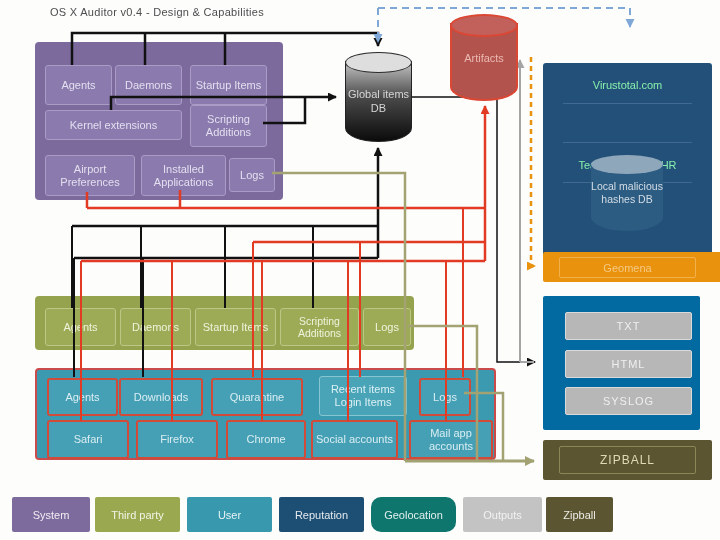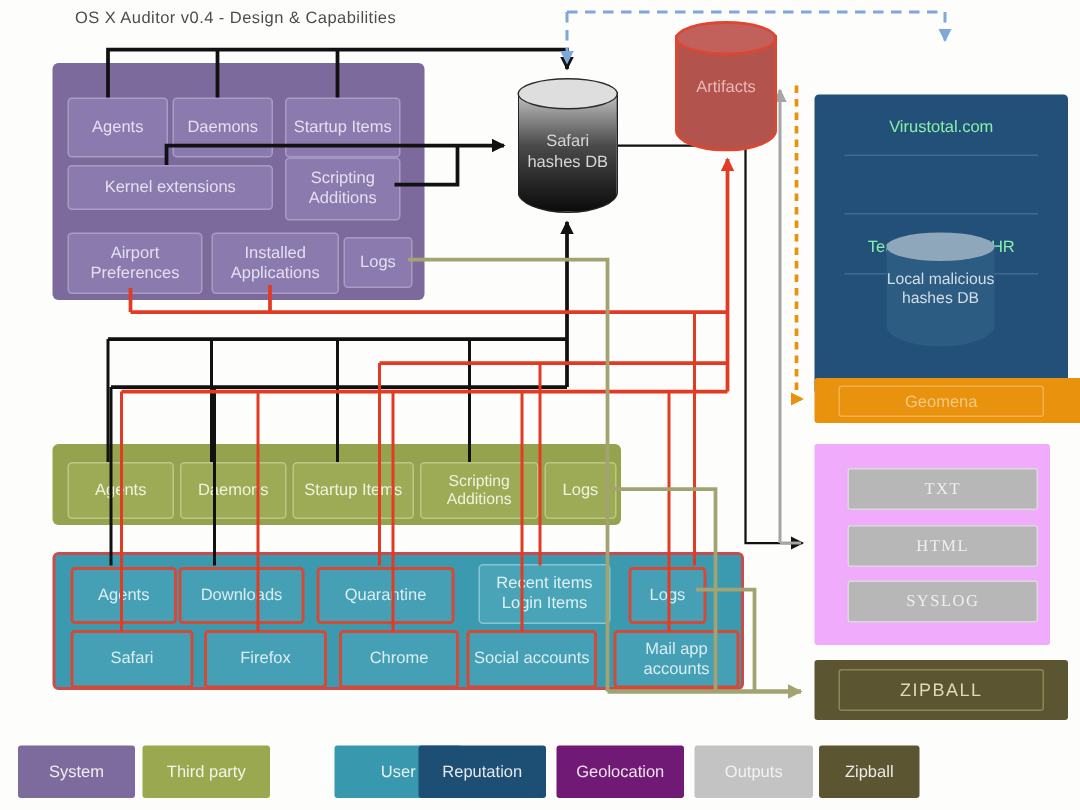--- a/index.html
+++ b/index.html
@@ -35,33 +35,33 @@
   #cyl-local .bodyp{background:#2c5c82;}
   #cyl-local .topel{background:#8fa7bb;}
   #cyl-local .lbl{color:#d3dde6;font-size:10.5px;}
   
   .rep-box{left:543px;top:33px;width:169px;height:200px;background:#235078;border-radius:3px;color:#86efac;margin-top:30px;}
   .rep-text{position:absolute;left:0;right:0;text-align:center;font-size:11px;}
   .rep-div{position:absolute;left:20px;right:20px;border-top:1px solid #477098;opacity:.8;}
   .geo-box{left:543px;top:252px;width:195px;height:30px;background:#e8920e;border-radius:2px;}
   .geo-inner{position:absolute;left:16px;top:5px;width:135px;height:19px;border:1px solid #f3b14c;
              display:flex;align-items:center;justify-content:center;color:#f6c983;font-size:11px;border-radius:2px;}
-  .out-box{left:543px;top:296px;width:157px;height:134px;background:#f0abfc;border-radius:2px;font-family:Liberation Serif, serif;}
+  .out-box{left:543px;top:296px;width:157px;height:134px;background:#0369a1;border-radius:2px;}
   .out-item{position:absolute;left:22px;width:125px;height:26px;background:#b7b7b7;border:1px solid #dadada;
             display:flex;align-items:center;justify-content:center;color:#efefef;font-size:11px;
             letter-spacing:1px;border-radius:2px;}
   .zip-box{left:543px;top:440px;width:169px;height:40px;background:#5b5631;border-radius:2px;}
   .zip-inner{position:absolute;left:16px;top:6px;width:135px;height:26px;border:1px solid #8c8657;
              display:flex;align-items:center;justify-content:center;color:#ded9b6;font-size:12px;
              letter-spacing:1px;border-radius:2px;}
   
   .lg{position:absolute;top:497px;height:35px;display:flex;align-items:center;justify-content:center;
       font-size:11px;color:rgba(255,255,255,.88);border-radius:2px;}
-  .lg0{background:#7e6b9d;} .lg1{background:#9aa94f;} .lg2{background:#3899ae;margin-left:36px;}
-  .lg3{background:#1d4e74;} .lg4{background:#701a75;} .lg5{background:#c3c3c3;color:#f2f2f2;}
+  .lg0{background:#7e6b9d;} .lg1{background:#9aa94f;} .lg2{background:#3899ae;}
+  .lg3{background:#1d4e74;} .lg4{background:#0f766e;border-radius:10px;} .lg5{background:#c3c3c3;color:#f2f2f2;}
   .lg6{background:#5b5631;}
   #wires{position:absolute;left:0;top:0;z-index:5;pointer-events:none;}
 </style>
 </head>
 <body>
 
 <div id="stage">
 
   <div id="title" class="abs">OS X Auditor v0.4 - Design &amp; Capabilities</div>
 
@@ -199,21 +199,21 @@
       <path d="M272,173 L405,173 L405,461"></path>
       <path d="M408,326 L477,326 L477,461"></path>
       <path d="M464,393 L503,393 L503,461"></path>
       <path d="M405,461 L534,461" stroke-width="3" marker-end="url(#az)"></path>
     </g>
   </svg>
 
   <div id="cyl-global" class="cyl" style="left:345px;top:52px;width:67px;height:90px;">
     <div class="bodyp"></div>
     <div class="topel"></div>
-    <div class="lbl">Safari hashes DB</div>
+    <div class="lbl">Global items DB</div>
   </div>
 
   <div id="cyl-artifacts" class="cyl" style="left:450px;top:14px;width:68px;height:87px;">
     <div class="bodyp"></div>
     <div class="topel"></div>
     <div class="lbl">Artifacts</div>
   </div>
 
   <div id="cyl-local" class="cyl" style="left:591px;top:155px;width:72px;height:76px;">
     <div class="bodyp"></div>

